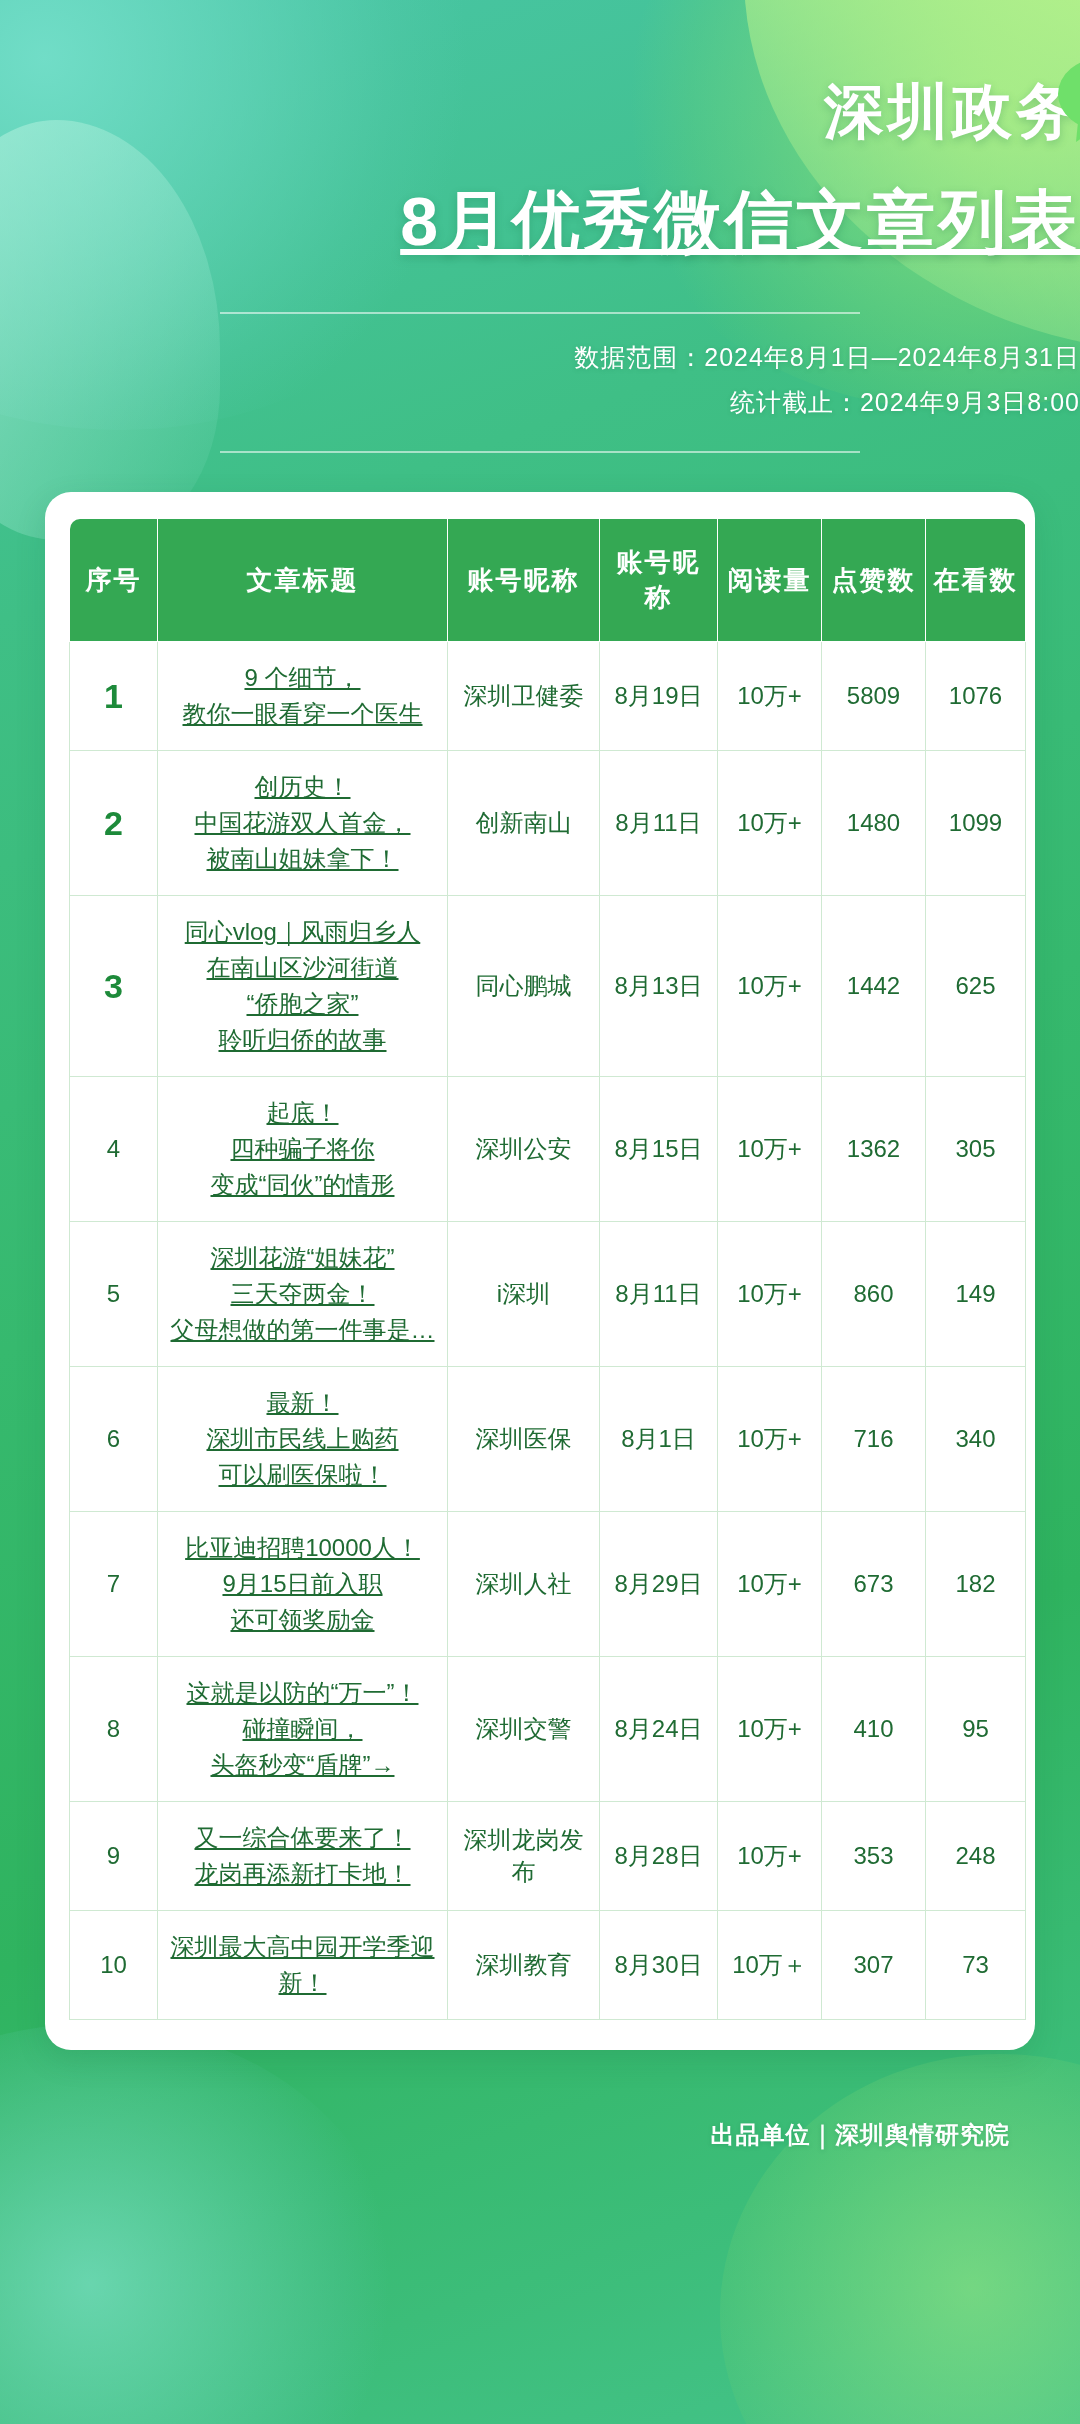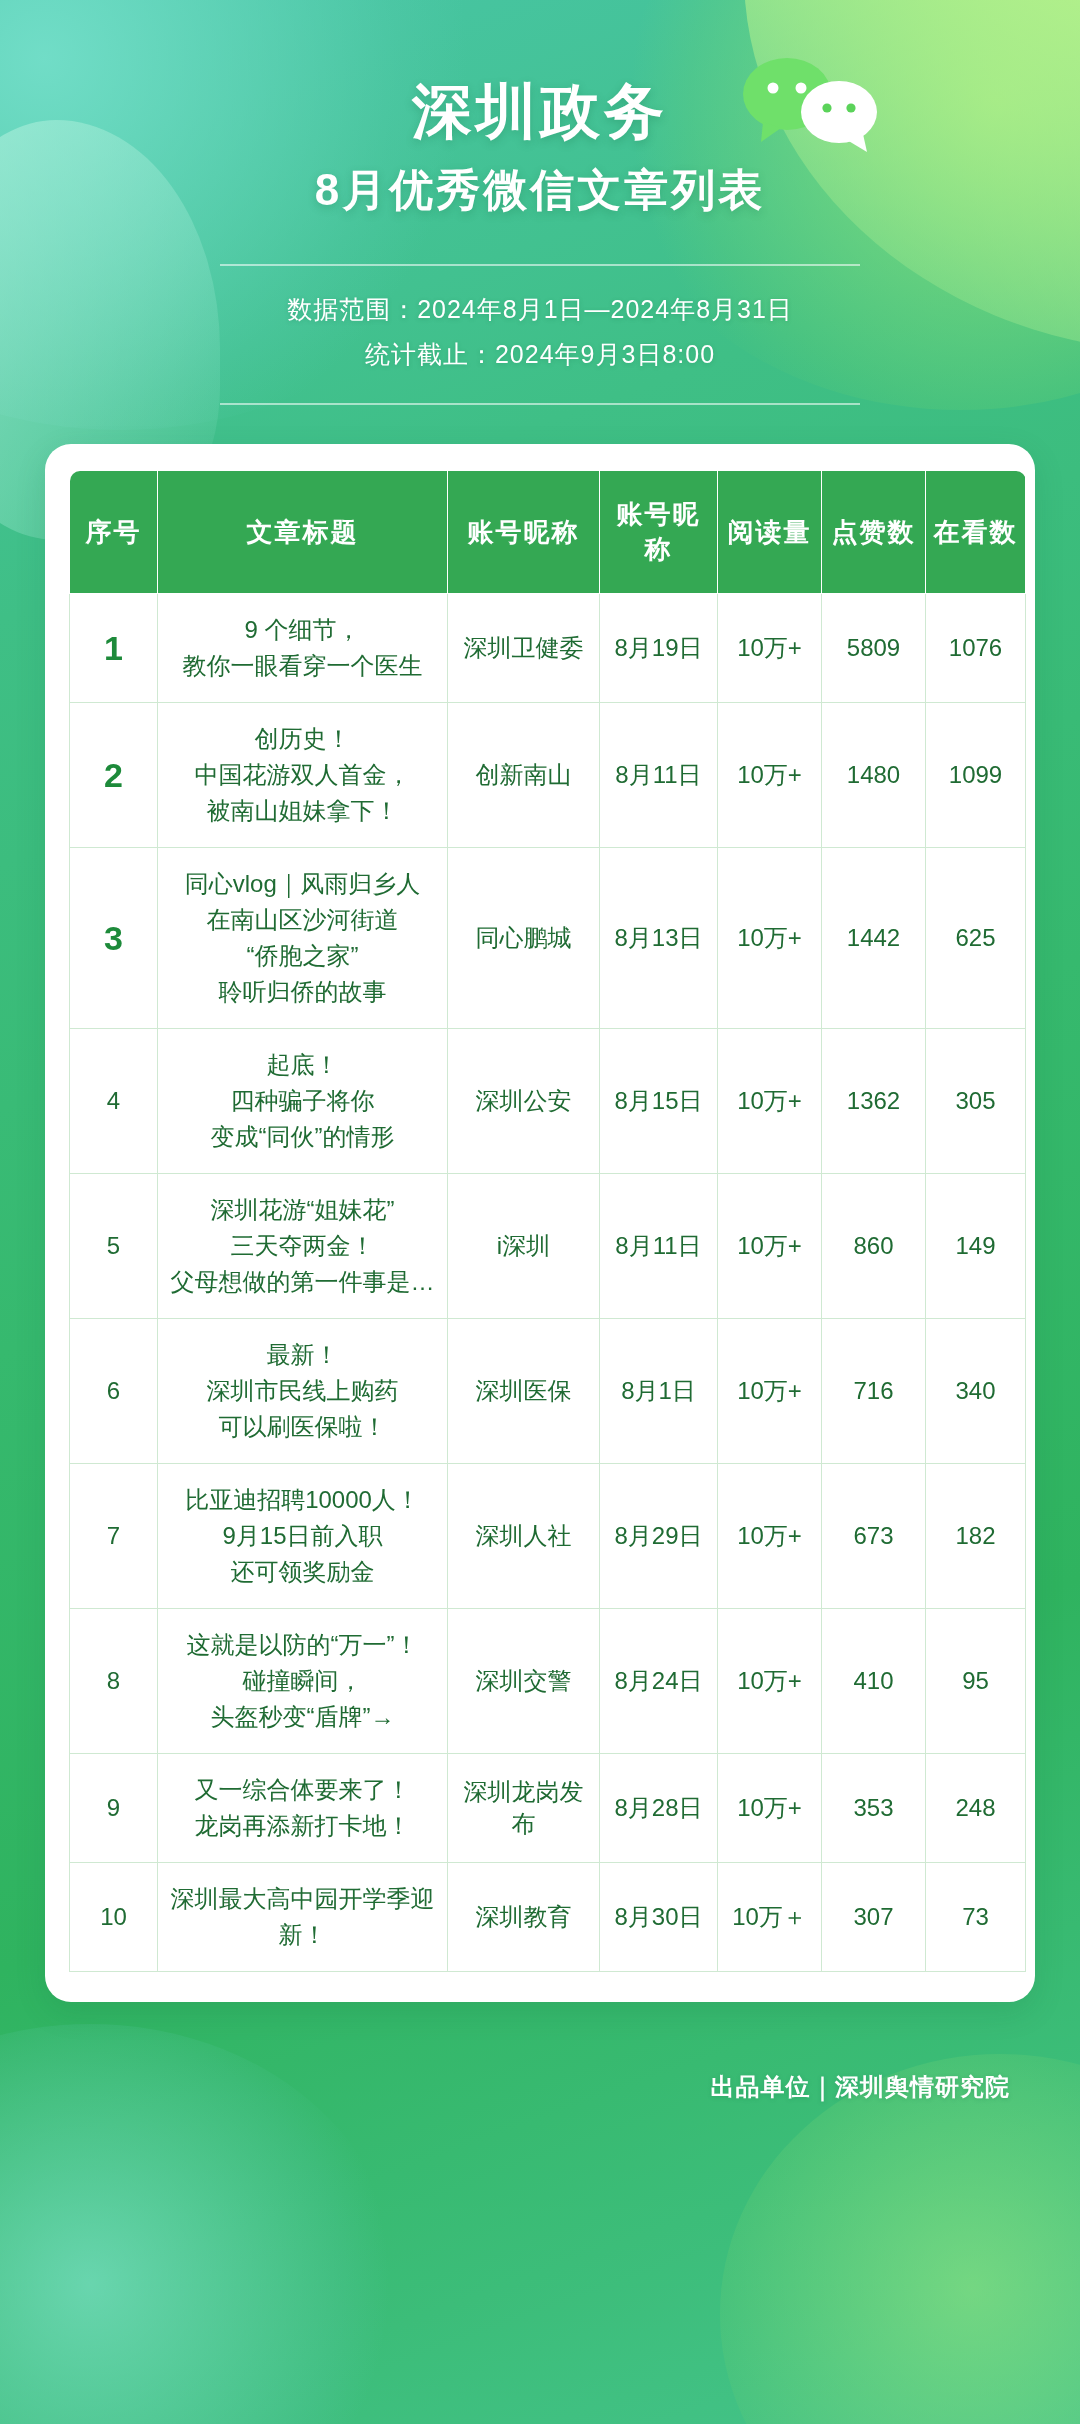--- a/index.html
+++ b/index.html
@@ -61,44 +61,45 @@
     width: 300px; height: 420px;
     background: linear-gradient(120deg, rgba(175,240,220,0.7), rgba(120,215,190,0.05));
     border-radius: 50% 60% 40% 50%;
     pointer-events: none;
   }
 
   
   .header {
     position: relative;
     padding-top: 74px;
-    text-align: center;
+    text-align: right;
     z-index: 3;
   }
   .title-row {
     position: relative;
     display: inline-block;
   }
   .title-main {
     font-size: 60px;
     font-weight: bold;
     color: #ffffff;
     letter-spacing: 4px;
     line-height: 1.25;
     text-shadow: 0 3px 8px rgba(20,110,70,0.28);
     display: block;
   }
   .title-sub {
     display: block;
-    margin-top: 12px;
-    font-size: 44px;
+    margin-top: 28px;
+    font-size: 68px;
     font-weight: bold;
     color: #ffffff;
     letter-spacing: 3px;
     text-shadow: 0 3px 8px rgba(20,110,70,0.28);
+    text-decoration: underline;
   }
   .wechat-icon {
     position: absolute;
     right: -120px;
     top: -24px;
     width: 150px;
     height: 110px;
   }
   .divider-wrap {
     margin-top: 44px;
@@ -168,20 +169,21 @@
     font-weight: bold;
     font-size: 34px;
     color: #1d8a3a;
   }
   td.title {
     font-size: 23px;
     line-height: 1.5;
     color: #1f6b33;
     padding-left: 10px;
     padding-right: 10px;
+    text-decoration: underline;
   }
   td.account { font-size: 24px; }
   td.date { font-size: 24px; }
   td.reads { font-size: 24px; }
   td.likes { font-size: 25px; }
   td.watching { font-size: 25px; }
 
   .col-rank { width: 88px; }
   .col-title { width: 290px; }
   .col-account { width: 152px; }

